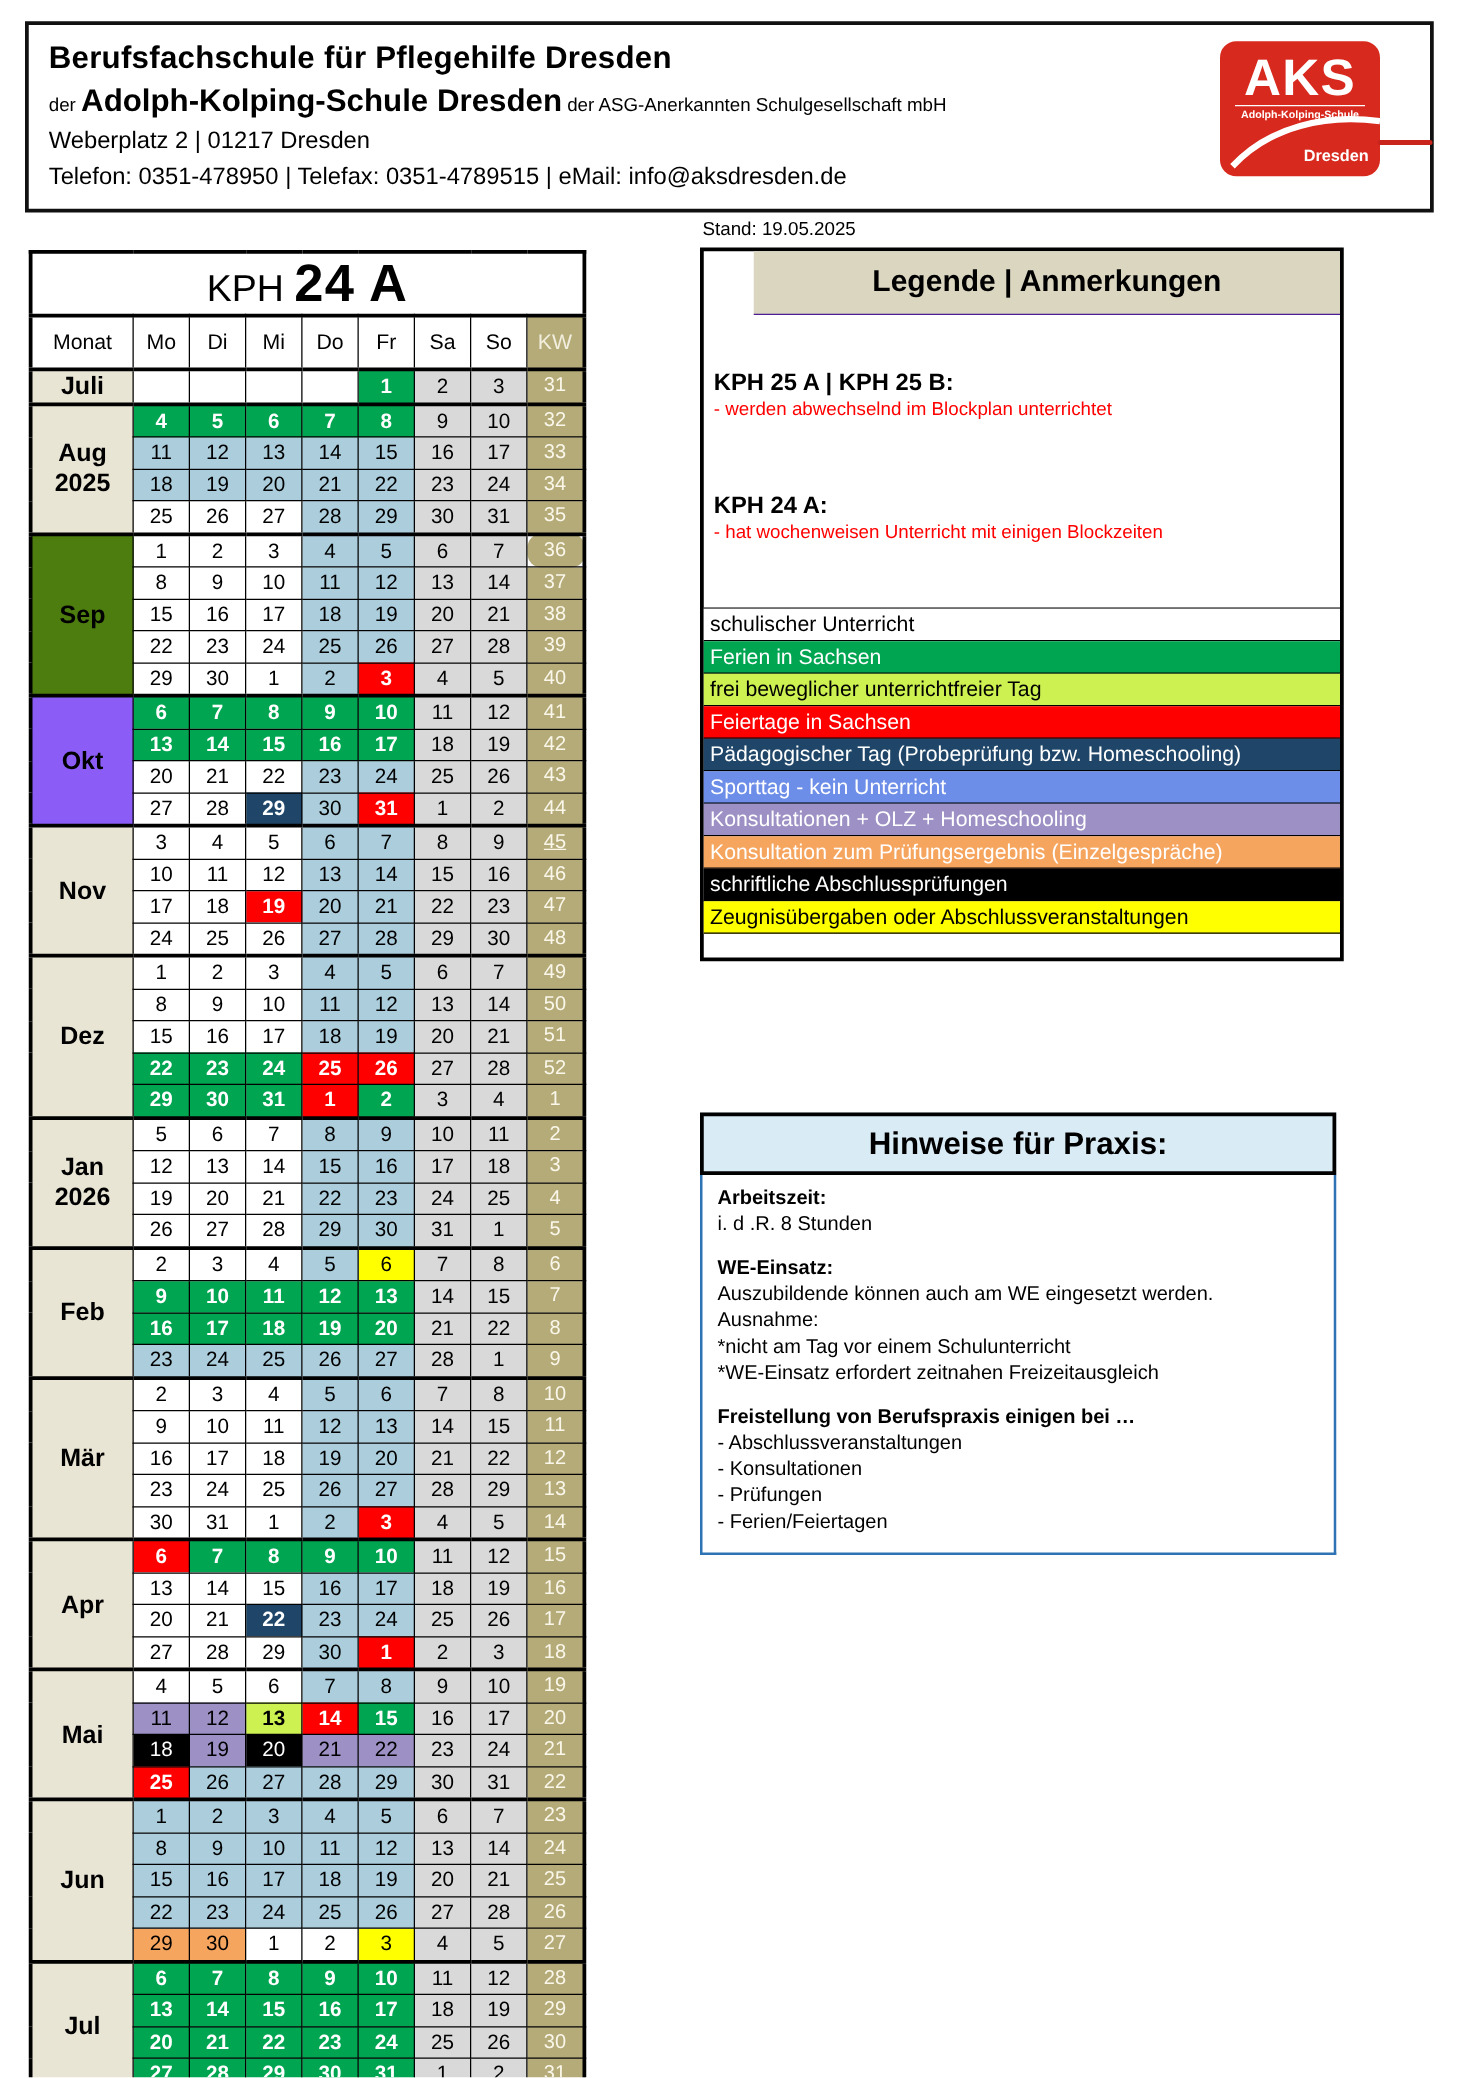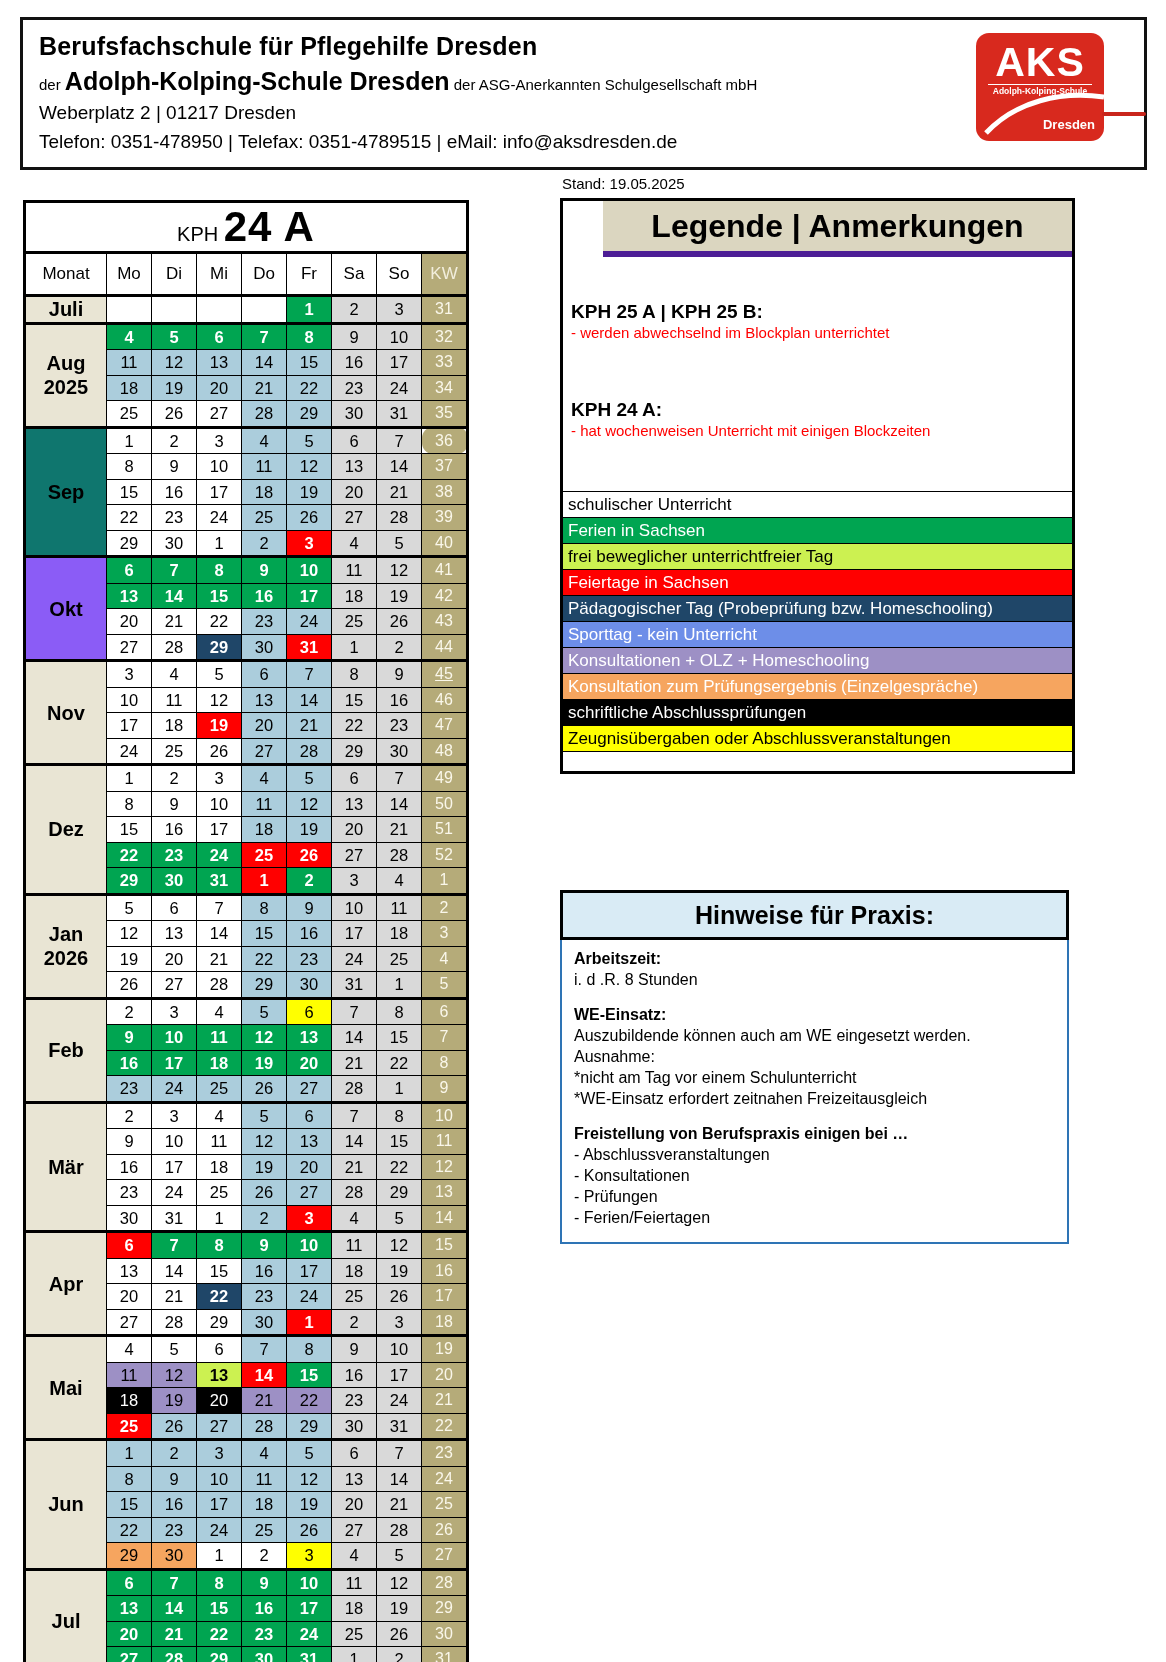--- a/index.html
+++ b/index.html
@@ -25,40 +25,40 @@
   .logo-tail{position:absolute;top:79px;right:-42px;width:44px;height:4px;border-radius:2px;}
 
   .stand-label{position:absolute;left:562px;top:175px;font-size:15px;}
 
   
   .cal-wrap{position:absolute;left:23px;top:200px;}
   table.cal{border-collapse:collapse;border:3px solid #000;}
   table.cal th, table.cal td{border:1px solid #000;padding:0;}
   .cal-title{height:48px;background:#fff;text-align:center;vertical-align:middle;
     border-bottom:3px solid #000 !important;}
-  .cal-title .t1{font-size:20px;font-weight:normal;}
+  .cal-title .t1{font-size:30px;font-weight:normal;}
   .cal-title .t2{font-size:42px;font-weight:bold;letter-spacing:1px;}
   tr.head th{height:40px;font-size:17px;font-weight:normal;background:#fff;
     border-bottom:3px solid #000;text-align:center;vertical-align:middle;}
   th.monat-head{width:80px;font-weight:bold;font-size:18px;border-right:3px solid #000;}
   th.day-head{width:44px;}
   th.we-head{width:44px;background:#d9d9d9;}
   th.kw-head{width:44px;border-left:3px solid #000;font-size:11px;color:#f2eedd;}
   td.month-label{font-size:20px;font-weight:bold;text-align:center;vertical-align:middle;
     border-right:3px solid #000;line-height:1.2;}
   td.day{width:44px;height:24.5px;text-align:center;vertical-align:middle;
     font-size:16.5px;line-height:1;}
   td.kw-cell{width:44px;text-align:center;vertical-align:middle;font-size:16px;
     border-left:3px solid #000;color:#faf7ea;}
   tr.month-start td{border-top:3px solid #000;}
 
   
   .legend-box{position:absolute;left:560px;top:198px;width:509px;border:3px solid #000;background:#fff;}
-  .legend-header{height:50px;border-bottom:6px solid #4c1d95;display:flex;align-items:center;justify-content:center;
-    font-size:32px;font-weight:bold;margin-left:40px;}
+  .legend-header{height:50px;border-bottom:1px solid #4c1d95;display:flex;align-items:center;justify-content:center;
+    font-size:24px;font-weight:bold;margin-left:40px;}
   .legend-notes{padding:44px 10px 0 8px;height:234px;box-sizing:border-box;}
   .note-heading{font-size:19px;font-weight:bold;line-height:22px;}
   .note-detail{font-size:15px;line-height:20px;}
   .note-gap{height:56px;}
   .legend-items{border-top:1px solid #000;}
   .legend-item{height:25px;border-bottom:1px solid #000;display:flex;align-items:center;
     padding-left:5px;font-size:17px;}
   .legend-filler{height:19px;}
 
   
@@ -161,21 +161,21 @@
             <td class="day" style="background: rgb(255, 255, 255);">25</td>
             <td class="day" style="background: rgb(255, 255, 255);">26</td>
             <td class="day" style="background: rgb(255, 255, 255);">27</td>
             <td class="day" style="background: rgb(171, 205, 220);">28</td>
             <td class="day" style="background: rgb(171, 205, 220);">29</td>
             <td class="day" style="background: rgb(217, 217, 217);">30</td>
             <td class="day" style="background: rgb(217, 217, 217);">31</td>
             <td class="kw-cell" style="background: rgb(181, 171, 121);">35</td>
           </tr>
           <tr class="month-start">
-            <td class="month-label" rowspan="5" style="background: #0f766e; margin-top: 36px;">Sep</td>
+            <td class="month-label" rowspan="5" style="background: #4d7c0f; margin-top: 36px;">Sep</td>
             <td class="day" style="background: rgb(255, 255, 255);">1</td>
             <td class="day" style="background: rgb(255, 255, 255);">2</td>
             <td class="day" style="background: rgb(255, 255, 255);">3</td>
             <td class="day" style="background: rgb(171, 205, 220);">4</td>
             <td class="day" style="background: rgb(171, 205, 220);">5</td>
             <td class="day" style="background: rgb(217, 217, 217);">6</td>
             <td class="day" style="background: rgb(217, 217, 217);">7</td>
             <td class="kw-cell" style="background: rgb(181, 171, 121); border-radius: 11px;">36</td>
           </tr>
           <tr>

